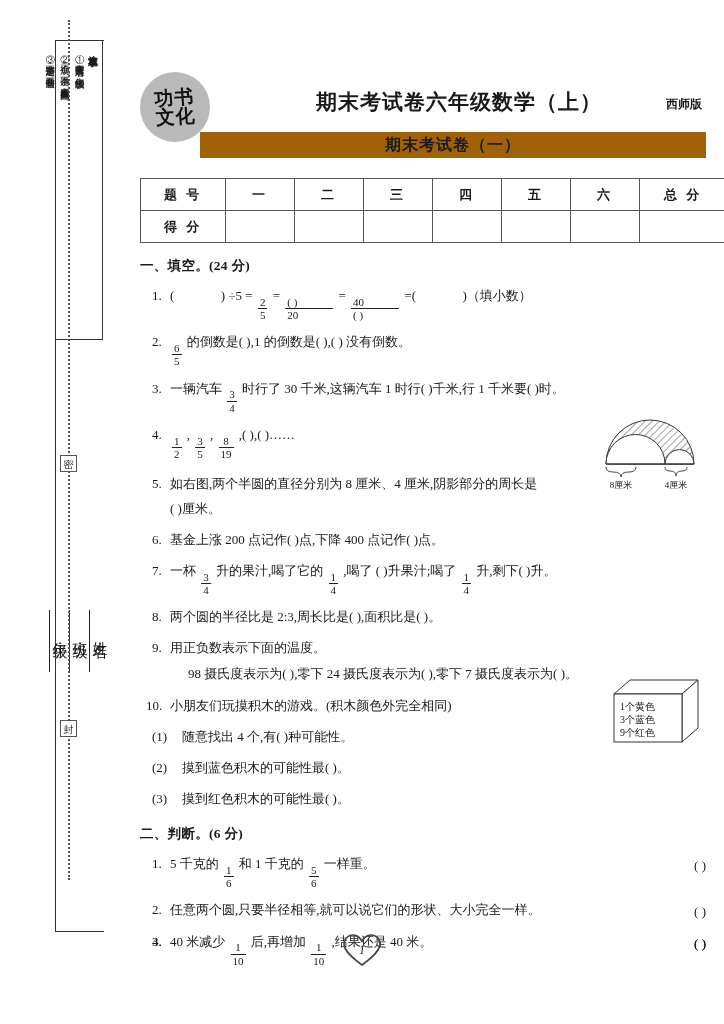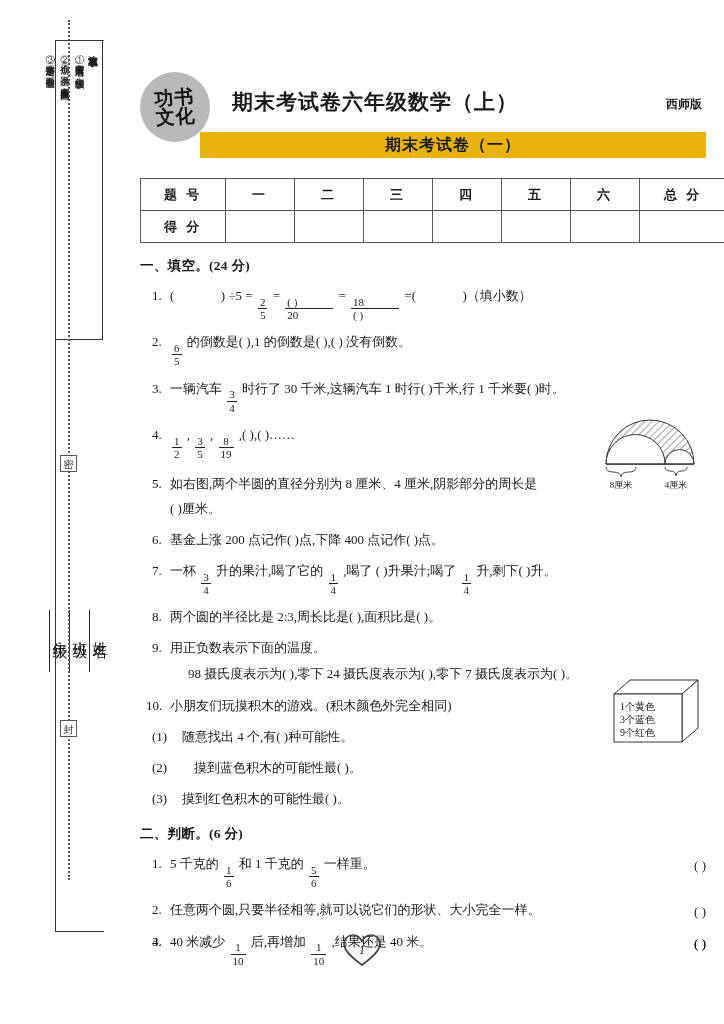--- a/index.html
+++ b/index.html
@@ -87,28 +87,28 @@
   }
   .logo-txt{
     font-family:"Liberation Serif",serif;font-weight:bold;
     font-size:19px;line-height:19px;color:#111;
     text-align:center;letter-spacing:1px;
     transform:rotate(-4deg);
   }
   .logo-txt span{display:block;}
   .main-title{
     position:absolute;left:92px;top:28px;width:370px;
-    text-align:left;font-size:21px;font-weight:bold;letter-spacing:1px;
+    text-align:right;font-size:21px;font-weight:bold;letter-spacing:1px;
   }
   .edition{
     position:absolute;right:4px;top:36px;font-size:12px;font-weight:bold;
   }
   .subtitle-bar{
     position:absolute;left:60px;top:72px;width:506px;height:26px;
-    background:#eab308;
+    background:#a16207;
     display:flex;align-items:center;justify-content:center;
   }
   .subtitle-bar .st{font-size:16px;font-weight:bold;letter-spacing:1px;}
 
   
   .score-table{
     margin-top:38px;width:587px;border-collapse:collapse;
     table-layout:fixed;
   }
   .score-table td{
@@ -253,21 +253,21 @@
         <span class="n">2</span>
         <span class="d">5</span>
       </span>
       <span>=</span>
       <span class="frac wide">
         <span class="n">(        )</span>
         <span class="d">20</span>
       </span>
       <span>=</span>
       <span class="frac wide">
-        <span class="n">18</span>
+        <span class="n">40</span>
         <span class="d">(        )</span>
       </span>
       <span>=(</span>
       <span class="blank"></span>
       <span>)（填小数）</span>
     </div>
 
     <div class="q" style="padding-left:30px;">
       <span class="num" style="left:12px;">2.</span>
       <span class="frac">
@@ -351,21 +351,21 @@
     <div class="q" style="padding-left:30px;">
       <span class="num" style="left:6px;">10.</span>
       <span>小朋友们玩摸积木的游戏。(积木颜色外完全相同)</span>
     </div>
     <div class="q" style="padding-left:30px;">
       <span class="num" style="left:12px;">(1)</span>
       <span style="margin-left:12px;">随意找出 4 个,有(        )种可能性。</span>
     </div>
     <div class="q" style="padding-left:30px;">
       <span class="num" style="left:12px;">(2)</span>
-      <span style="margin-left:24px;">摸到蓝色积木的可能性最(        )。</span>
+      <span style="margin-left:12px;">摸到蓝色积木的可能性最(        )。</span>
     </div>
     <div class="q" style="padding-left:30px;">
       <span class="num" style="left:12px;">(3)</span>
       <span style="margin-left:12px;">摸到红色积木的可能性最(        )。</span>
     </div>
 
     <div class="sec-head" style="margin-top:16px;">二、判断。(6 分)</div>
 
     <div class="q tfq" style="padding-left:30px;">
       <span class="num" style="left:12px;">1.</span>

